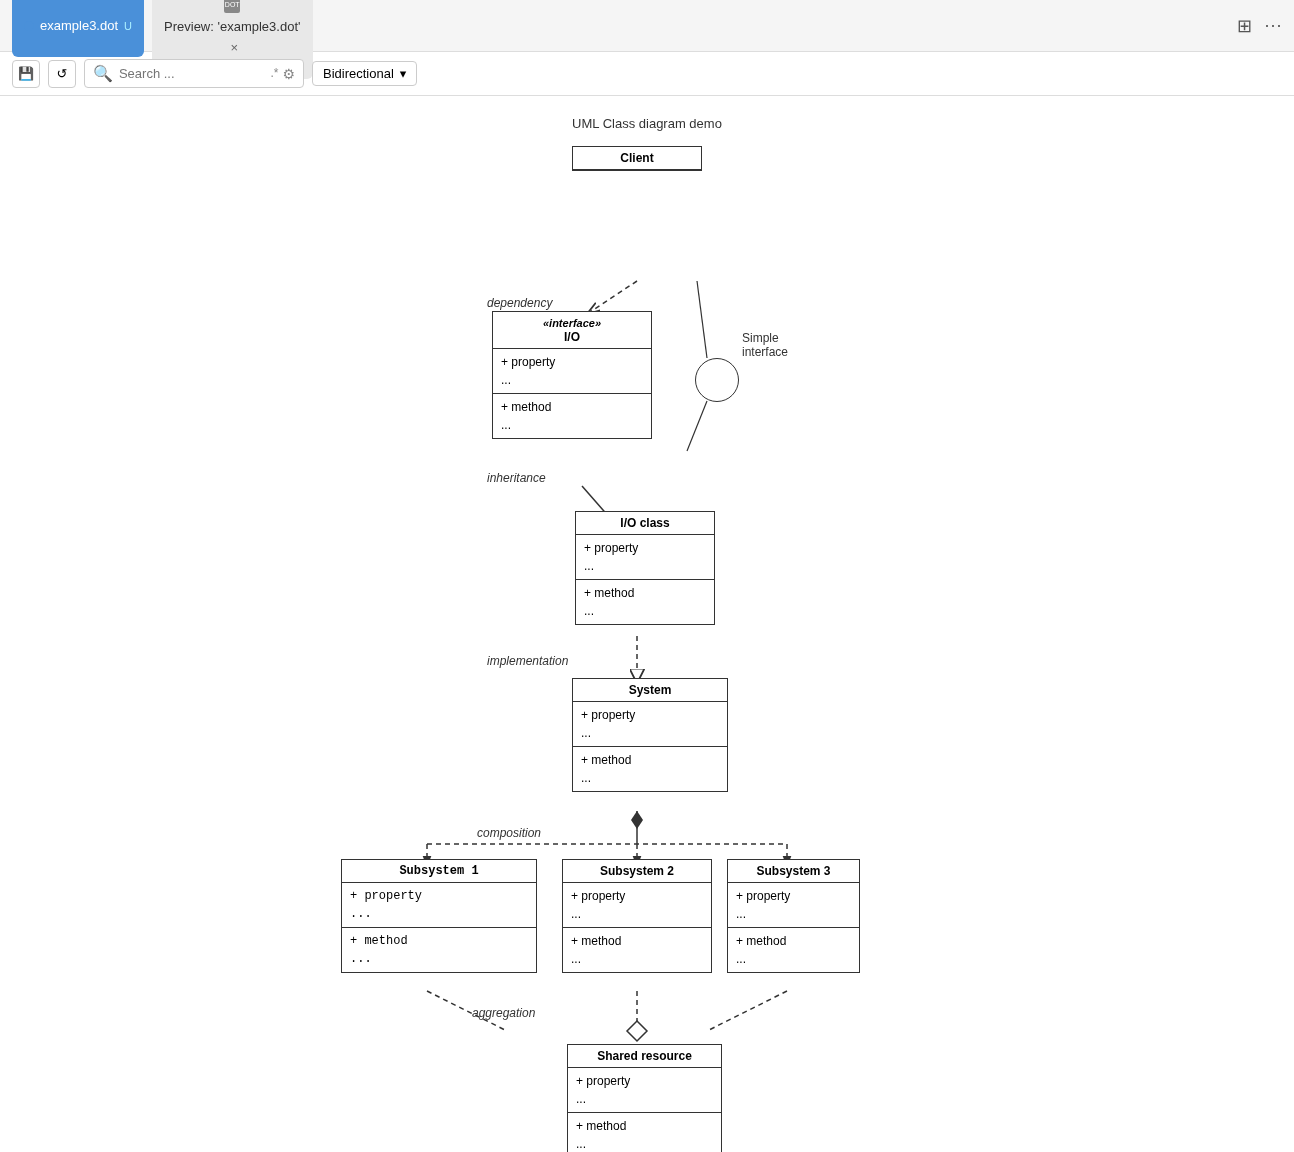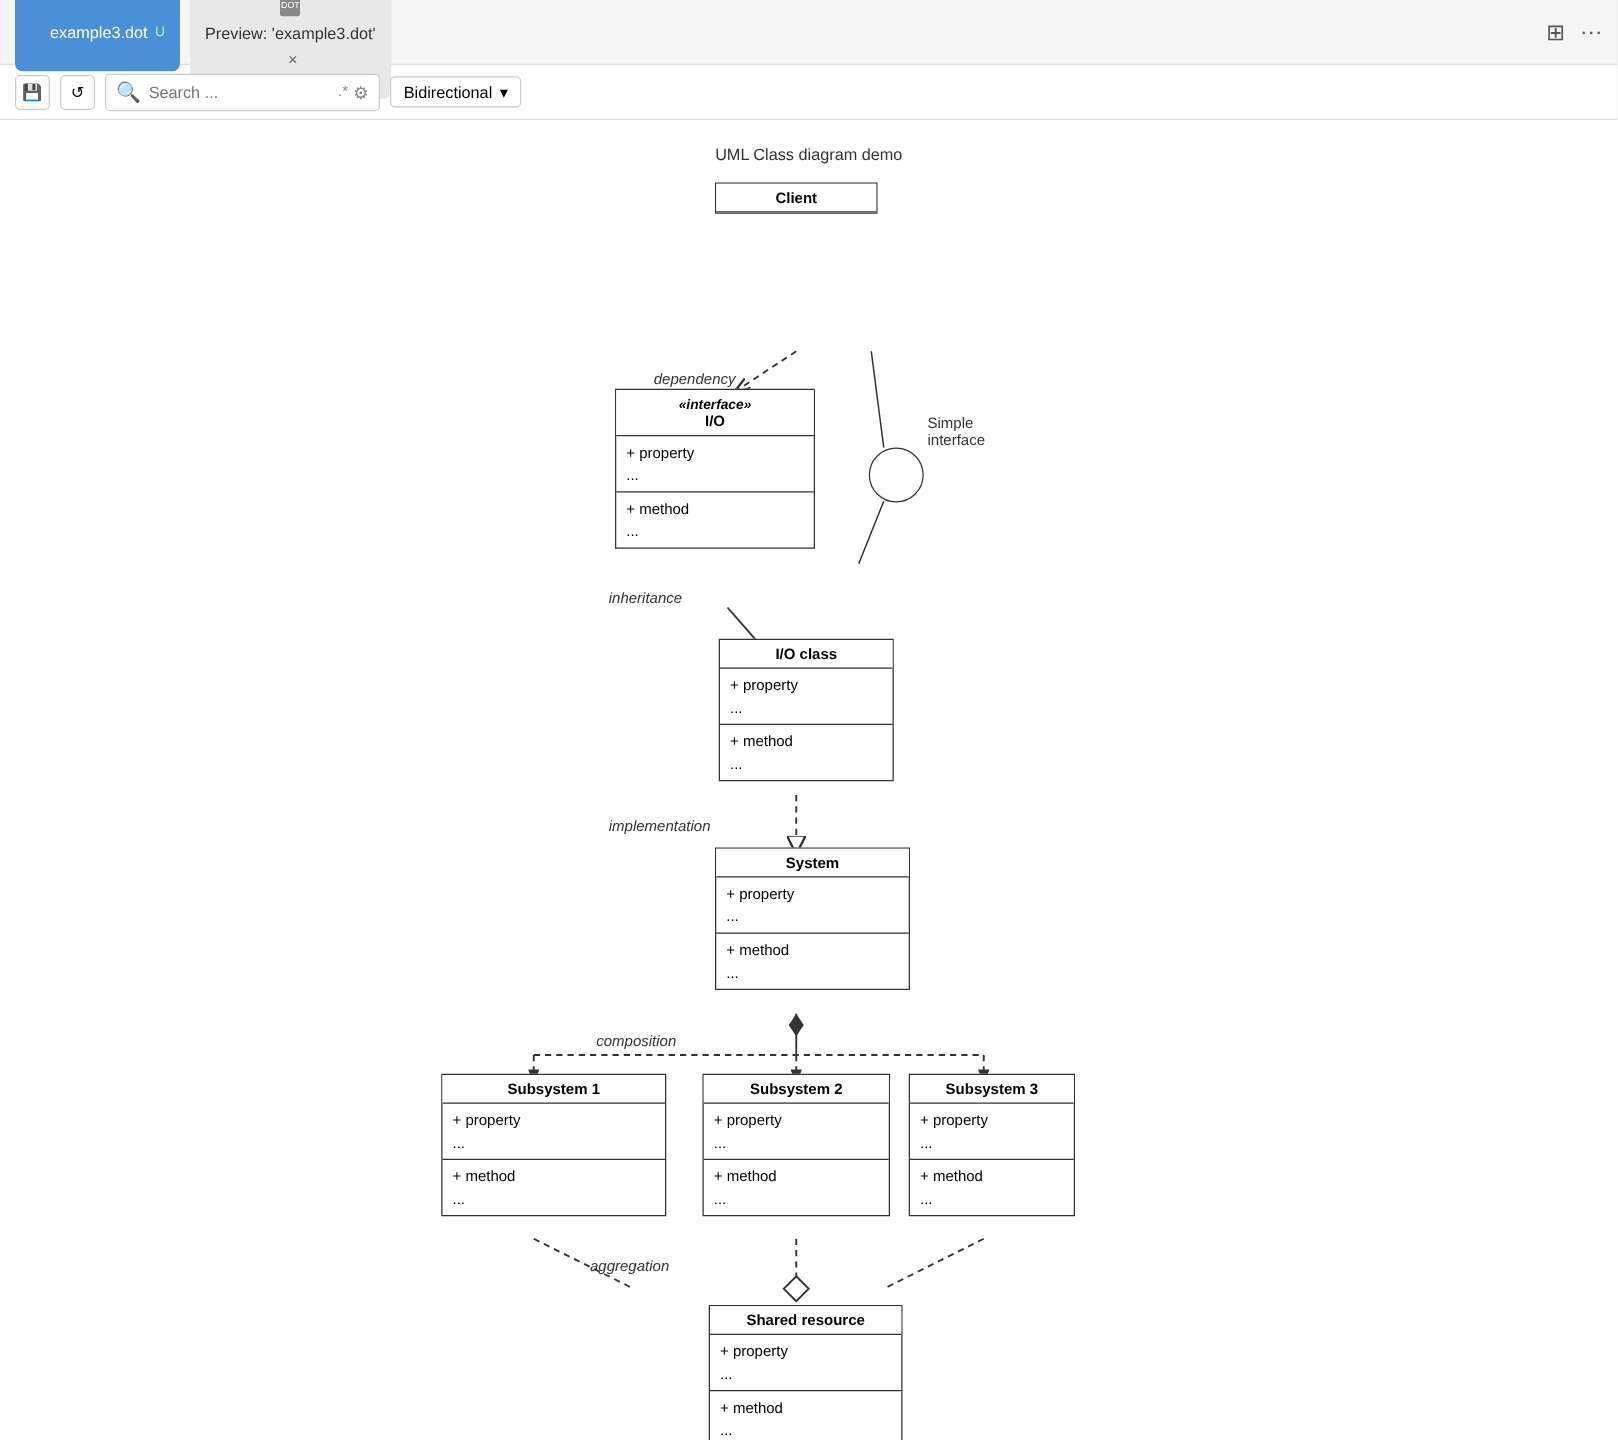--- a/index.html
+++ b/index.html
@@ -253,21 +253,21 @@
 
       <polygon points="440,925 450,935 440,945 430,935" fill="white" stroke="#333" stroke-width="1.5"></polygon>
     </svg>
 
     <div class="diagram-title" style="top: 20px; left: 50%; transform: translateX(-50%);">UML Class diagram demo</div>
 
     <div class="uml-box" style="top: 50px; left: 375px; width: 130px;">
       <div class="uml-box-title">Client</div>
     </div>
 
-    <div class="diagram-label" style="top: 200px; left: 290px; margin-left: 36px;">dependency</div>
+    <div class="diagram-label" style="top: 200px; left: 290px;">dependency</div>
 
     <div class="uml-box" style="top: 215px; left: 295px; width: 160px;">
       <div class="uml-box-title">
         <span style="font-size:11px;font-style:italic;">«interface»</span>
         <br>
         <span>I/O</span>
       </div>
       <div class="uml-box-section">
         <div>+ property</div>
         <div>...</div>
@@ -304,21 +304,21 @@
         <div>...</div>
       </div>
       <div class="uml-box-section">
         <div>+ method</div>
         <div>...</div>
       </div>
     </div>
 
     <div class="diagram-label" style="top: 730px; left: 280px;">composition</div>
 
-    <div class="uml-box" style="top: 763px; left: 156px; width: 180px;">
+    <div class="uml-box" style="top: 763px; left: 144px; width: 196px; font-family: Liberation Mono, monospace;">
       <div class="uml-box-title">Subsystem 1</div>
       <div class="uml-box-section">
         <div>+ property</div>
         <div>...</div>
       </div>
       <div class="uml-box-section">
         <div>+ method</div>
         <div>...</div>
       </div>
     </div>

